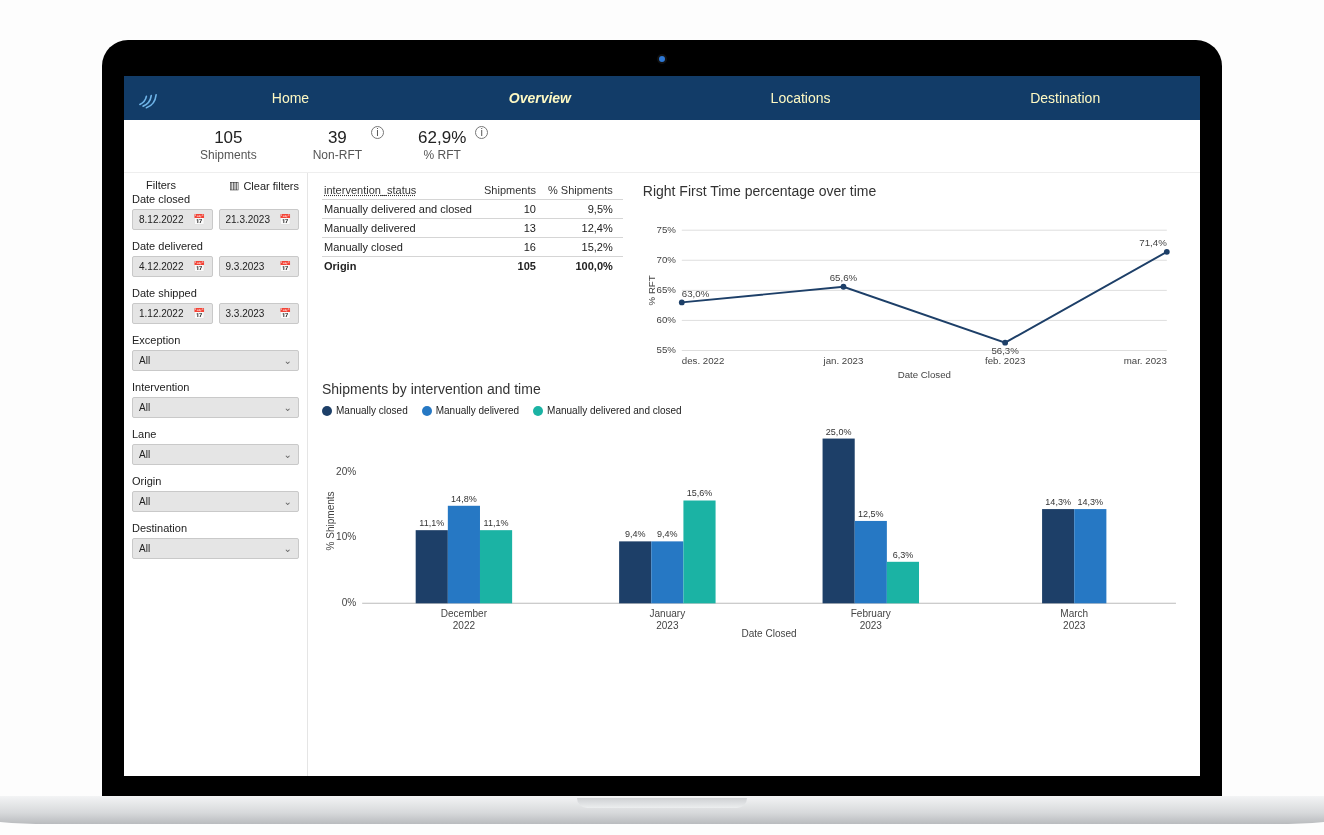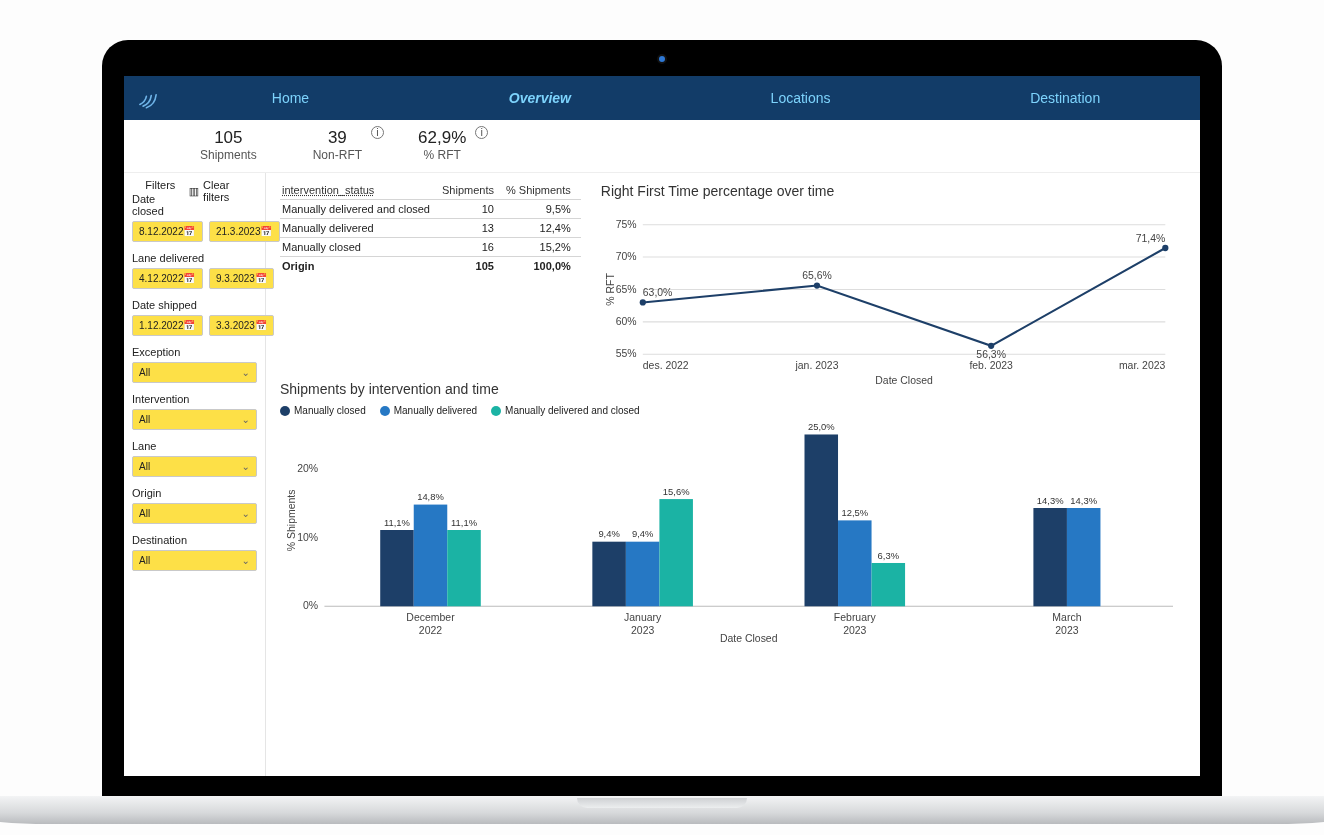--- a/index.html
+++ b/index.html
@@ -62,21 +62,21 @@
     left:50%;top:2px;
     transform:translateX(-50%);
     width:170px;height:10px;
     background:linear-gradient(#cfd1d4,#eceeef);
     border-radius:0 0 12px 12px;
   }
 
   
   nav{
     background:var(--brand-blue);
-    color:#7dd3fc;
+    color:#fef9c3;
     display:flex;
     align-items:center;
     height:44px;
   }
   .logo{
     width:48px;display:flex;align-items:center;justify-content:center;
   }
   .logo svg{width:26px;height:26px;}
   .nav-items{display:flex;flex:1;justify-content:space-around;}
   .nav-item{padding:10px 14px;cursor:pointer;font-size:14px;}
@@ -90,33 +90,33 @@
     text-align:center;
   }
   .kpi .val{font-size:17px;}
   .kpi .lbl{font-size:12px;color:var(--muted);}
   .kpi:first-child{border-left:none;}
   .kpi .info{position:absolute;top:6px;right:6px;font-size:11px;border:1px solid #777;border-radius:50%;width:13px;height:13px;line-height:11px;color:#555;}
 
   
   .main{display:flex;flex:1;overflow:hidden;}
   .sidebar{
-    width:142px;
+    width:184px;
     border-right:1px solid #e5e5e5;
     padding:6px 8px;
     font-size:11px;
   }
   .sidebar-top{display:flex;justify-content:space-between;align-items:flex-start;margin-bottom:20px;}
   .sidebar-label{display:block;margin:10px 0 4px;}
   .date-row{display:flex;gap:6px;}
   .date-input, .select-input{
     border:1px solid var(--border);
     border-radius:2px;
     padding:4px 6px;
-    background:#fde047;
+    background:#e5e5e5;
     display:flex;align-items:center;justify-content:space-between;
     font-size:10px;
     flex:1;
     cursor:pointer;
   }
   .select-input{width:100%;}
   .cal-icon{color:#666;font-size:10px;}
   .chev{color:#666;}
 
   .content{flex:1;padding:8px 14px;overflow:auto;}
@@ -209,21 +209,21 @@
               <div class="date-input">
                   <span>8.12.2022</span>
                   <span class="cal-icon">📅</span>
                 </div>
               <div class="date-input">
                   <span>21.3.2023</span>
                   <span class="cal-icon">📅</span>
                 </div>
             </div>
 
-            <span class="sidebar-label">Lane delivered</span>
+            <span class="sidebar-label">Date delivered</span>
             <div class="date-row">
               <div class="date-input">
                   <span>4.12.2022</span>
                   <span class="cal-icon">📅</span>
                 </div>
               <div class="date-input">
                   <span>9.3.2023</span>
                   <span class="cal-icon">📅</span>
                 </div>
             </div>

